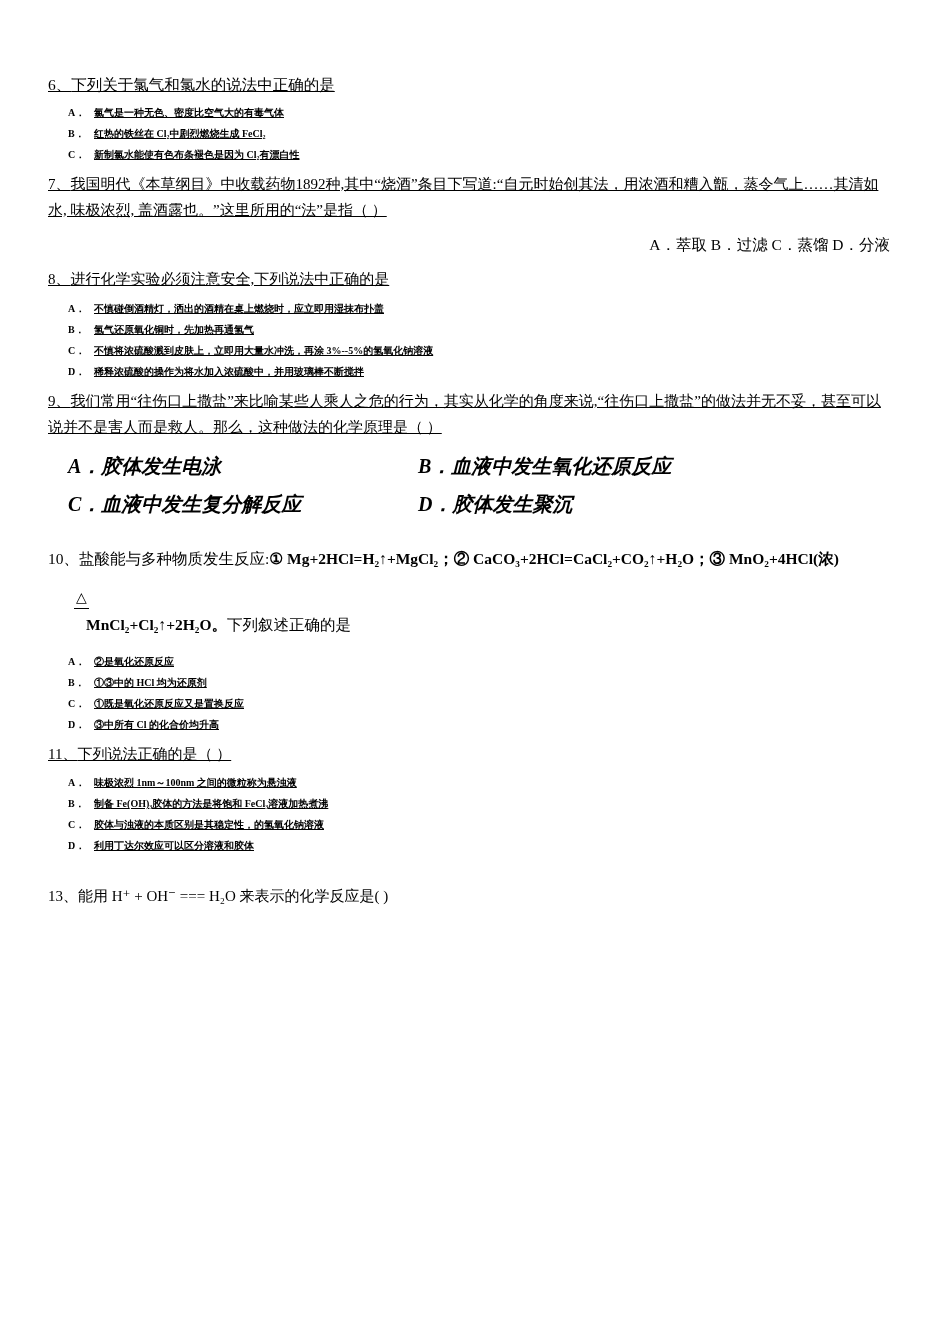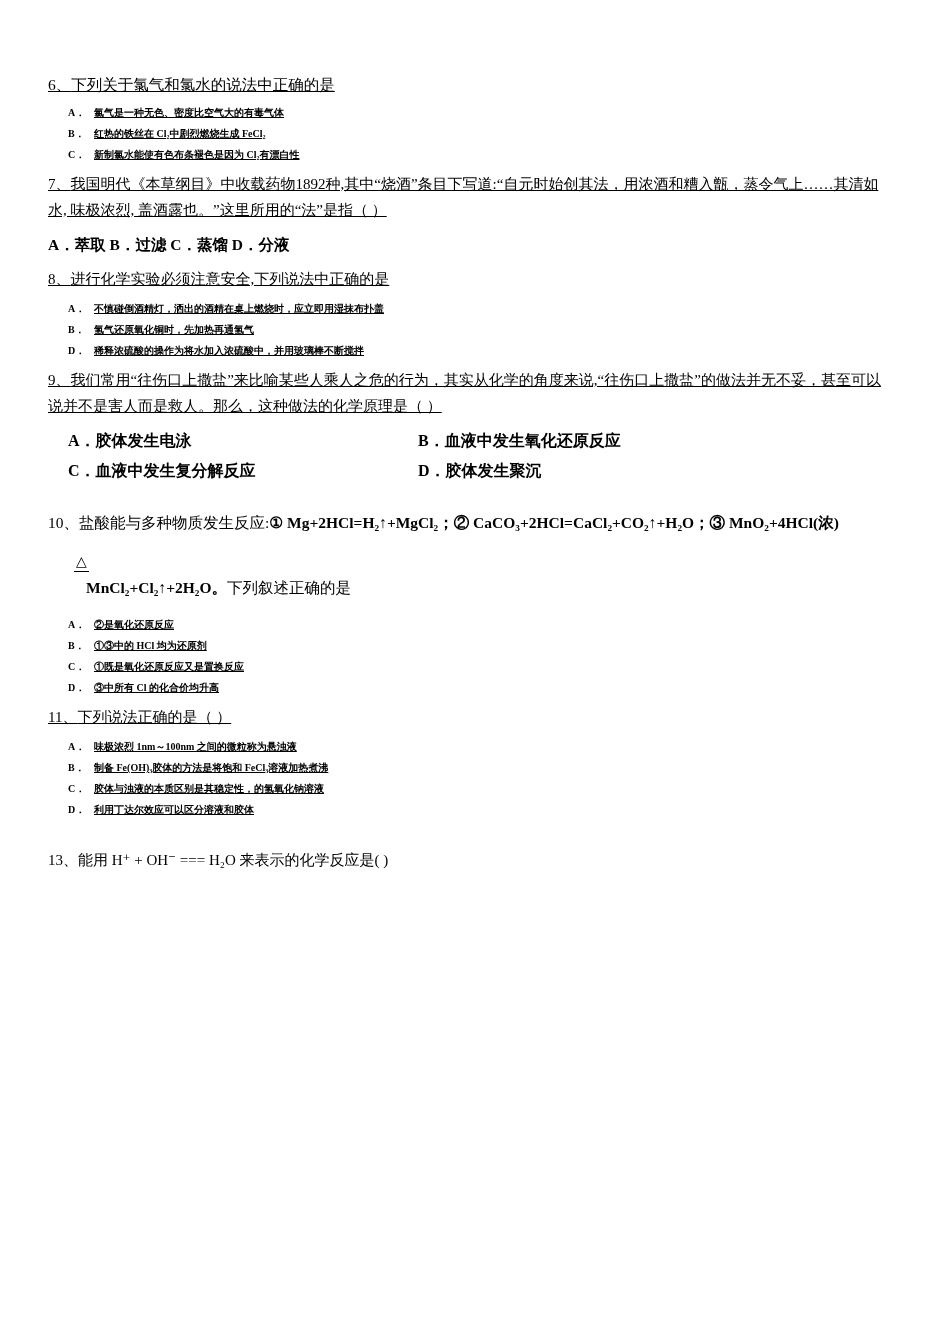--- a/index.html
+++ b/index.html
@@ -37,29 +37,31 @@
     font-size: 10px;
     line-height: 1.9;
     font-weight: bold;
     margin: 0 0 2px 0;
     padding-left: 20px;
     text-decoration: underline;
   }
   .opt-inline {
     font-size: 15.5px;
     line-height: 1.9;
-    font-weight: bold;
+    font-weight: normal;
     margin: 0 0 2px 0;
+    text-align: right;
   }
   .opt-row {
     display: flex;
-    font-size: 16px;
+    font-size: 20px;
     line-height: 1.9;
     font-weight: bold;
     padding-left: 20px;
+    font-style: italic;
   }
   .opt-row .c1 { width: 350px; }
   .opt-row .c2 { flex: 1; }
   .label {
     display: inline-block;
     min-width: 26px;
   }
   .narrow-stem {
     font-size: 15px;
     line-height: 1.72;
@@ -122,20 +124,21 @@
     <p class="opt-inline"><span>A．萃取   B．过滤   C．蒸馏   D．分液</span></p>
   </div>
 
   <div class="spacer-sm"></div>
 
   <div class="q">
     <p class="stem narrow-stem"><span>8、</span><span>进行化学实验必须注意安全,下列说法中正确的是</span></p>
     <div class="opts">
       <p class="opt"><span class="label">A．</span><span>不慎碰倒酒精灯，洒出的酒精在桌上燃烧时，应立即用湿抹布扑盖</span></p>
       <p class="opt"><span class="label">B．</span><span>氢气还原氧化铜时，先加热再通氢气</span></p>
+      <p class="opt"><span class="label">C．</span><span>不慎将浓硫酸溅到皮肤上，立即用大量水冲洗，再涂 3%--5%的氢氧化钠溶液</span></p>
       <p class="opt"><span class="label">D．</span><span>稀释浓硫酸的操作为将水加入浓硫酸中，并用玻璃棒不断搅拌</span></p>
     </div>
   </div>
 
   <div class="spacer-sm"></div>
 
   <div class="q">
     <p class="stem narrow-stem"><span>9、</span><span>我们常用“往伤口上撒盐”来比喻某些人乘人之危的行为，其实从化学的角度来说,“往伤口上撒盐”的做法并无不妥，甚至可以说并不是害人而是救人。那么，这种做法的化学原理是（  ）</span></p>
     <div class="opts">
       <div class="opt-row">

